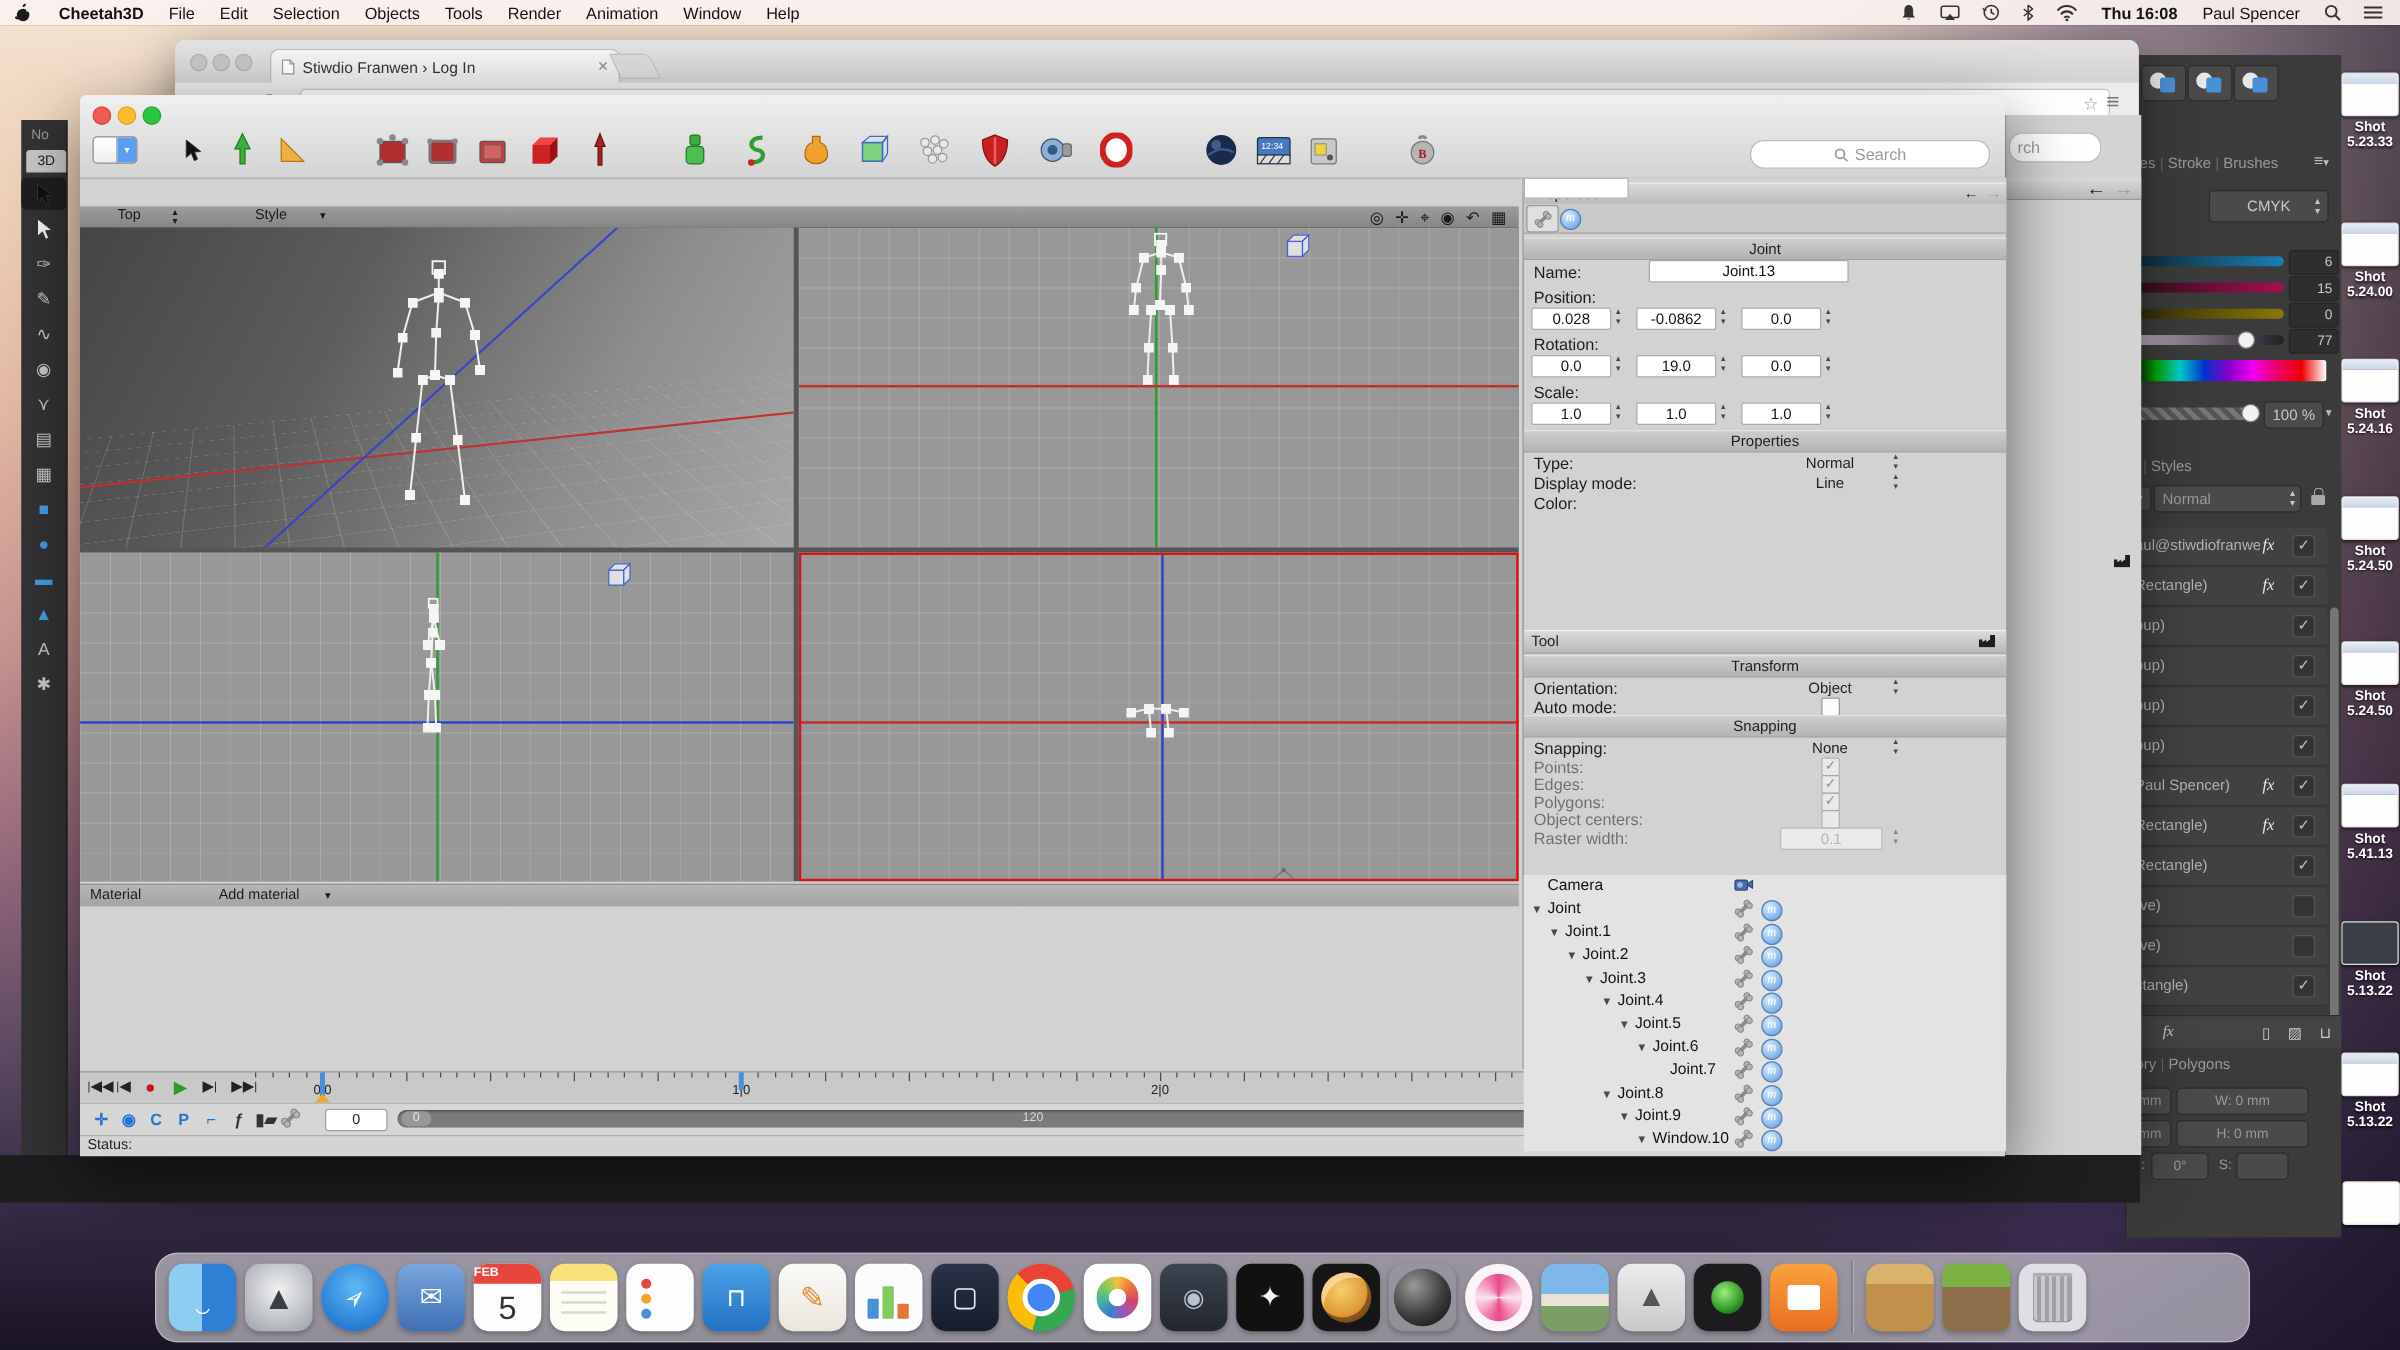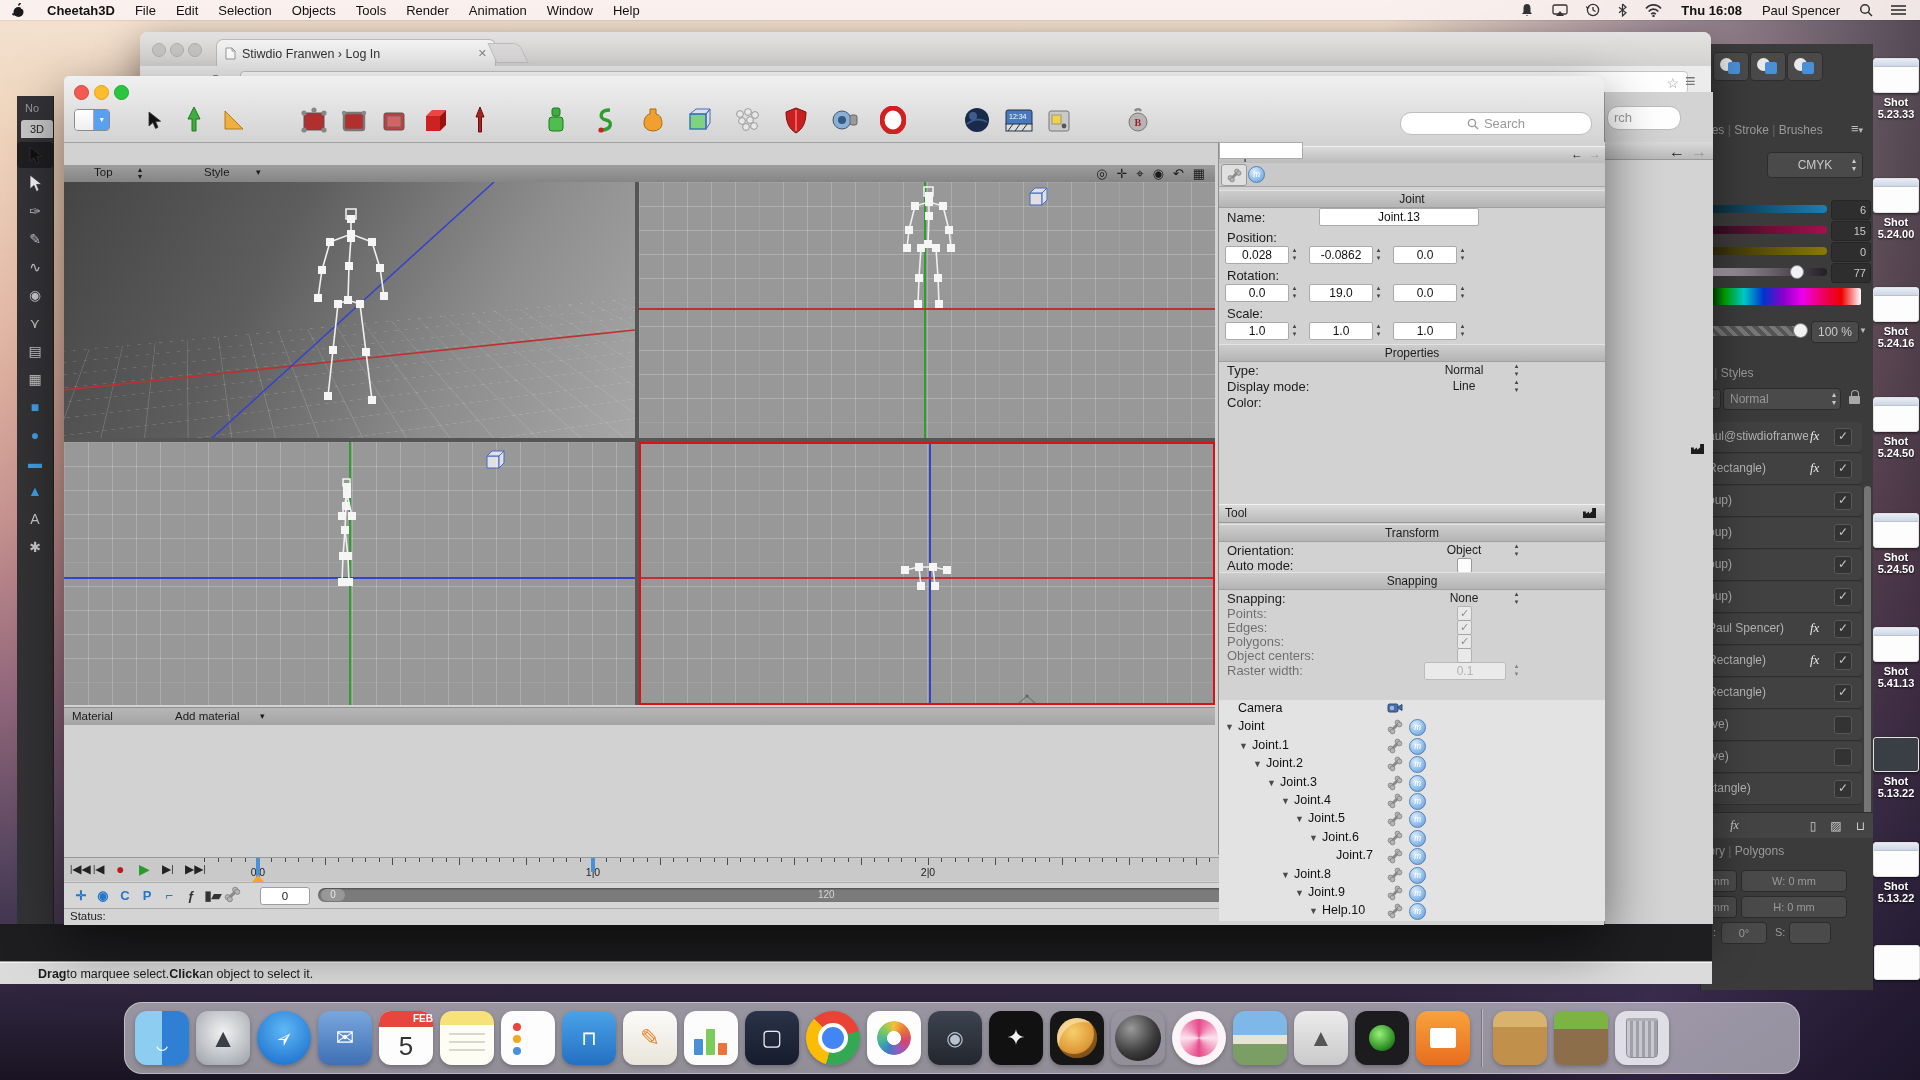--- a/index.html
+++ b/index.html
@@ -153,21 +153,21 @@
     box-sizing:border-box;gap:7px;z-index:80;}
   .dk{width:54px;height:54px;border-radius:12px;position:relative;display:flex;align-items:center;
     justify-content:center;font-size:26px;color:#fff;flex:none;box-shadow:0 2px 4px rgba(0,0,0,.25);}
   .dkdiv{width:1px;height:58px;background:rgba(60,60,70,.35);flex:none;margin:0 4px;box-shadow:1px 0 0 rgba(255,255,255,.35);}
   .dk-finder{background:linear-gradient(90deg,#8ecdf2 0 50%,#2f7fd4 50% 100%);}
   .dk-launchpad{background:radial-gradient(circle at 50% 40%,#f2f2f2,#9aa0a8);color:#444;}
   .dk-safari{background:radial-gradient(circle at 50% 35%,#5fb8f5,#1366c8);border-radius:50%;}
   .dk-mail{background:linear-gradient(#79a7dc,#3f6fb5);font-size:22px;}
   .dk-calendar{background:#fdfdfd;color:#222;}
   .dk-calendar .cm{position:absolute;top:0;left:0;right:0;height:16px;background:#e8463c;color:#fff;
-    font-size:10px;font-weight:bold;text-align:right;line-height:16px;border-radius:12px 12px 0 0;}
+    font-size:10px;font-weight:bold;text-align:left;line-height:16px;border-radius:12px 12px 0 0;}
   .dk-calendar .cd{position:absolute;top:20px;left:0;right:0;text-align:center;font-size:26px;color:#333;}
   .dk-notes{background:linear-gradient(#f7e27a 0 14px,#fdfdf4 14px);}
   .dk-notes i{position:absolute;left:9px;right:9px;height:2px;background:#d8d8cf;}
   .dk-reminders{background:#fdfdfd;}
   .dk-reminders i{position:absolute;left:12px;width:8px;height:8px;border-radius:50%;}
   .dk-keynote{background:linear-gradient(#4aa3e8,#2470c2);font-size:20px;}
   .dk-pages{background:linear-gradient(#fbfbf9,#e9e5da);color:#e8862f;font-size:24px;}
   .dk-numbers{background:#fcfcfc;}
   .dk-numbers i{position:absolute;bottom:10px;width:9px;border-radius:1px;}
   .dk-quicktime{background:linear-gradient(#2a3347,#151c2c);font-size:22px;color:#e8e8f0;}
@@ -451,26 +451,20 @@
 
   <div class="abs" id="bgsliver">
     <div class="abs" style="left:2px;top:14px;width:66px;height:22px;background:#fff;border:1px solid #bdbdbd;border-radius:11px;color:#9a9a9a;font-size:13px;line-height:22px;padding-left:6px;">rch</div>
     <div class="abs" style="left:0;top:50px;width:108px;height:17px;background:linear-gradient(#dadada,#b9b9b9);border-bottom:1px solid #999;">
       <span class="abs" style="left:64px;top:1px;font-weight:bold;color:#222">←</span>
       <span class="abs" style="left:86px;top:1px;font-weight:bold;color:#9a9a9a">→</span>
     </div>
     <span class="abs factory" style="left:86px;top:352px"></span>
   </div>
   <div class="abs" id="darkstrip"></div>
-  <div class="abs" id="helpbar">
-    <b>Drag</b>
-      <span> to marquee select. </span>
-      <b>Click</b>
-      <span> an object to select it.</span>
-  </div>
 
   <div class="abs" id="c3d">
     <div class="titlebar">
       <span class="tl" style="left:10px;background:#f25a52;border:1px solid #d44439"></span>
       <span class="tl" style="left:30px;background:#fdbc2e;border:1px solid #e0a41c"></span>
       <span class="tl" style="left:50px;background:#2ac63f;border:1px solid #1fa82f"></span>
       <div id="c3dtools">
           <div class="tbico" style="left: 10px;">
             <span style="display:inline-flex;border:1px solid #8a8a8a;border-radius:4px;overflow:hidden">
               <span style="width:20px;height:20px;background:#fff;display:inline-block;border-right:1px solid #aaa;background:linear-gradient(#fff,#eee)"></span>
@@ -1103,21 +1097,21 @@
                 <line x1="4.5" y1="11.5" x2="11.5" y2="4.5" stroke="#8a8a8a" stroke-width="3"></line>
                 <circle cx="3.5" cy="10.5" r="2.4" fill="#b5b5b5" stroke="#777" stroke-width=".7"></circle>
                 <circle cx="5.5" cy="12.5" r="2.4" fill="#b5b5b5" stroke="#777" stroke-width=".7"></circle>
                 <circle cx="10.5" cy="3.5" r="2.4" fill="#b5b5b5" stroke="#777" stroke-width=".7"></circle>
                 <circle cx="12.5" cy="5.5" r="2.4" fill="#b5b5b5" stroke="#777" stroke-width=".7"></circle>
               </svg></span>
             <span style="position: absolute; left: 190px; top: 1px;"><span class="mcirc">m</span></span>
           </div>
           <div class="trow" style="top: 202.4px;">
             <span class="tri" style="left: 90px;">▼</span>
-            <span style="position: absolute; left: 103px; top: 1px;">Help.10</span>
+            <span style="position: absolute; left: 103px; top: 1px;">Window.10</span>
             <span style="position: absolute; left: 168px; top: 1px;"><svg width="16" height="16" viewBox="0 0 16 16">
                 <line x1="4.5" y1="11.5" x2="11.5" y2="4.5" stroke="#8a8a8a" stroke-width="3"></line>
                 <circle cx="3.5" cy="10.5" r="2.4" fill="#b5b5b5" stroke="#777" stroke-width=".7"></circle>
                 <circle cx="5.5" cy="12.5" r="2.4" fill="#b5b5b5" stroke="#777" stroke-width=".7"></circle>
                 <circle cx="10.5" cy="3.5" r="2.4" fill="#b5b5b5" stroke="#777" stroke-width=".7"></circle>
                 <circle cx="12.5" cy="5.5" r="2.4" fill="#b5b5b5" stroke="#777" stroke-width=".7"></circle>
               </svg></span>
             <span style="position: absolute; left: 190px; top: 1px;"><span class="mcirc">m</span></span>
           </div>
         </div>

